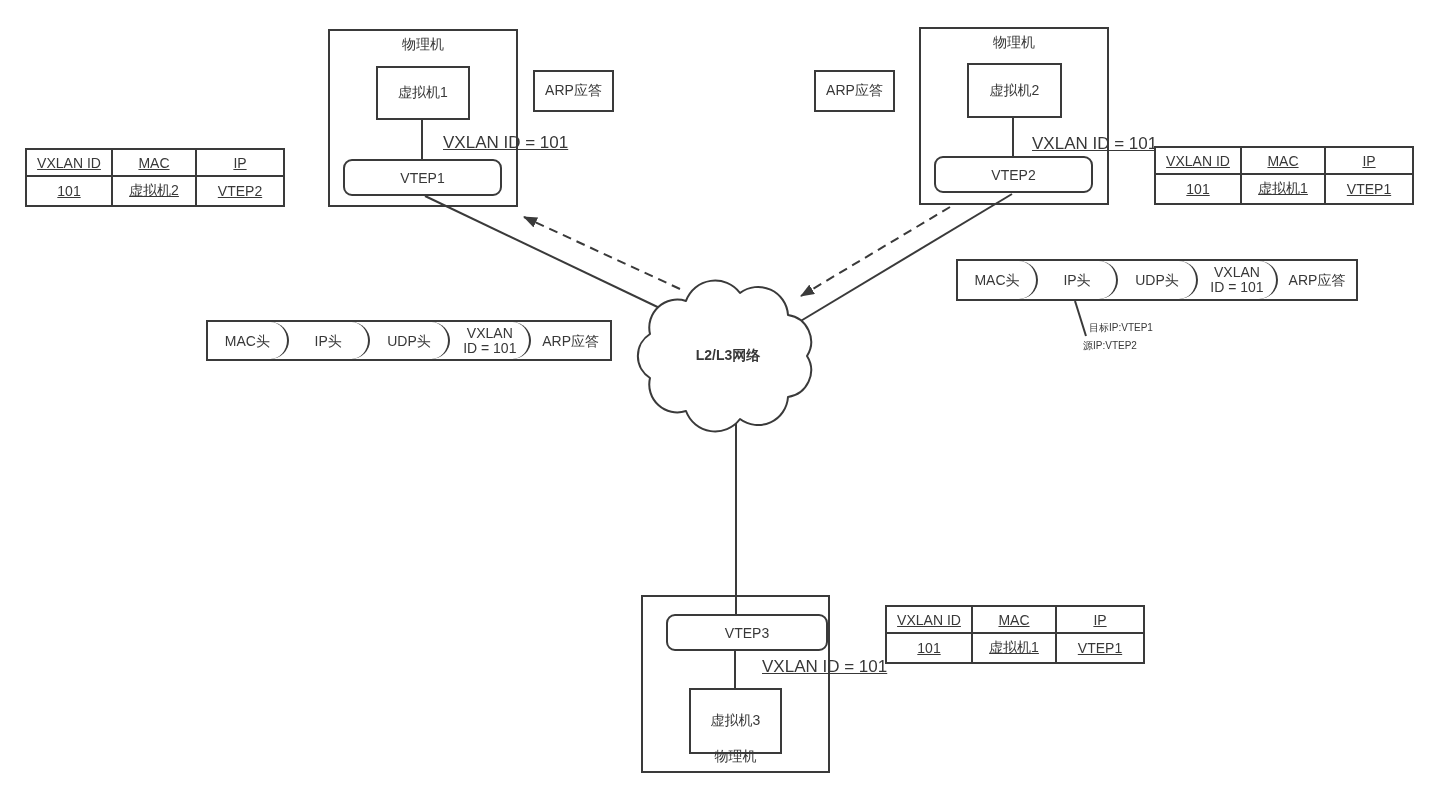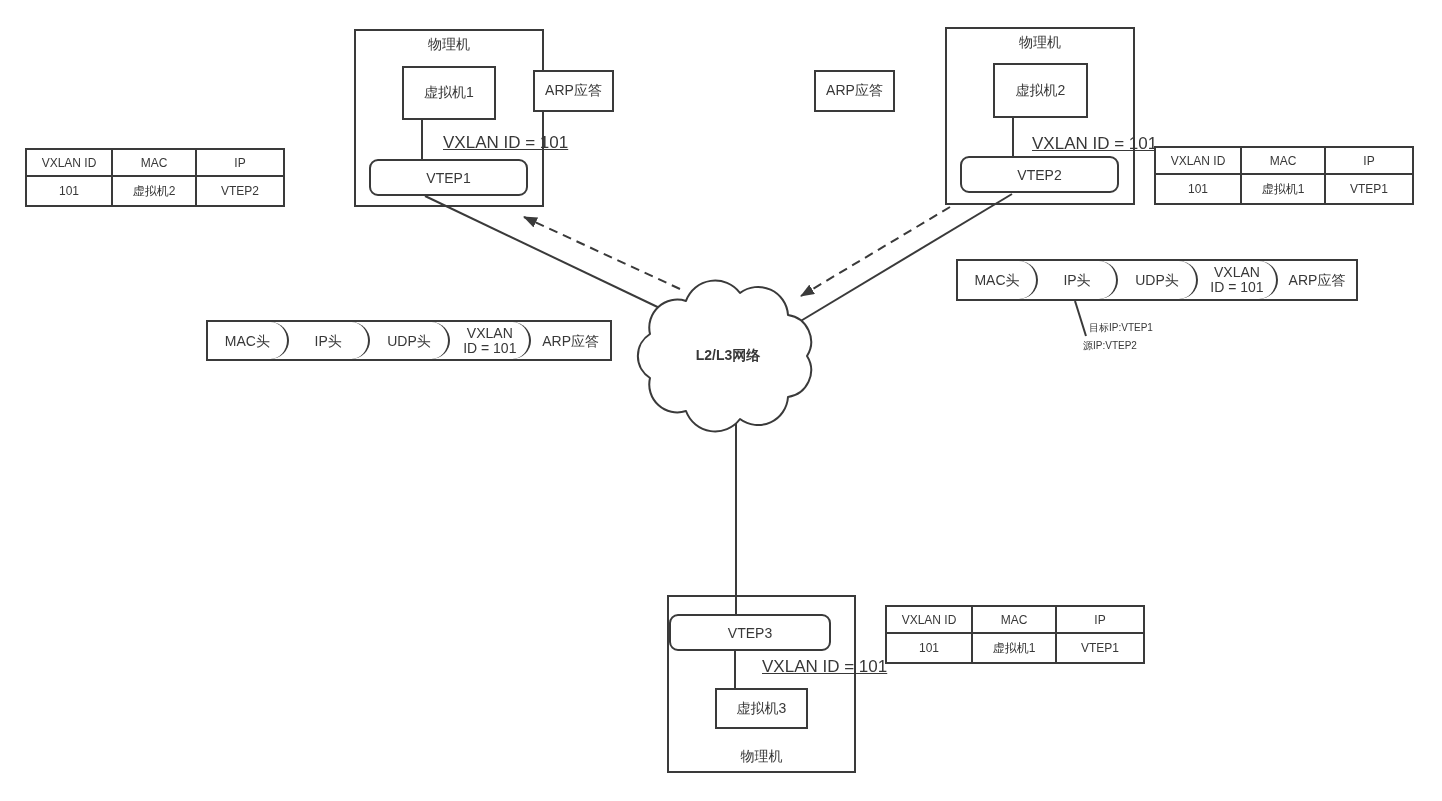--- a/index.html
+++ b/index.html
@@ -2,21 +2,21 @@
 <html><head>
 <meta charset="utf-8">
 <style>
   html,body { margin:0; padding:0; background:#fff; }
   .stage {
     position:relative; width:1442px; height:801px; background:#ffffff;
     font-family:"Liberation Sans", sans-serif; color:#383838; overflow:hidden;
   }
   .layer-svg { position:absolute; left:0; top:0; width:1442px; height:801px; }
 
-  .box { position:absolute; border:2px solid #3a3a3a; box-sizing:border-box; background:transparent;margin-left:26px; }
+  .box { position:absolute; border:2px solid #3a3a3a; box-sizing:border-box; background:transparent; }
   .host-title { position:absolute; left:0; width:100%; text-align:center; font-size:14px; }
   .host-title.top { top:5px; }
   .host-title.bottom { bottom:5px; }
 
   .node {
     position:absolute; border:2px solid #3a3a3a; box-sizing:border-box;
     display:flex; align-items:center; justify-content:center;
     font-size:14px; background:transparent;
   }
   .vtep { border-radius:9px; }
@@ -29,21 +29,21 @@
   .vxlan-label { position:absolute; font-size:17px; white-space:nowrap;text-decoration:underline; }
 
   .map-table {
     position:absolute; display:grid; box-sizing:border-box;
     border:2px solid #3a3a3a; background:#fff;
     grid-template-columns:86px 84px 86px; grid-template-rows:27px 28px;
     width:260px; height:59px;
   }
   .map-table > div {
     box-sizing:border-box; border-right:2px solid #3a3a3a; border-bottom:2px solid #3a3a3a;
-    display:flex; align-items:center; justify-content:center; font-size:12px;
+    display:flex; align-items:center; justify-content:center; font-size:14px;text-decoration:underline;
   }
   .map-table > div:nth-child(3n) { border-right:none; }
   .map-table > div:nth-child(n+4) { border-bottom:none; }
 
   .pkt-table {
     position:absolute; display:flex; box-sizing:border-box;
     border:2px solid #3a3a3a; background:#fff;
   }
   .pkt-table > div {
     flex:1; box-sizing:border-box; border-right:2px solid #3a3a3a;
@@ -106,22 +106,22 @@
   <div class="vxlan-label" style="left:443px; top:133px;">VXLAN ID = 101</div>
 
   <div class="box" style="left:919px; top:27px; width:190px; height:178px;">
     <div class="host-title top">物理机</div>
     <div class="node" style="left:46px; top:34px; width:95px; height:55px;">虚拟机2</div>
     <div class="node vtep" style="left:13px; top:127px; width:159px; height:37px;">VTEP2</div>
   </div>
   <div class="vxlan-label" style="left:1032px; top:134px;">VXLAN ID = 101</div>
 
   <div class="box" style="left:641px; top:595px; width:189px; height:178px;">
-    <div class="node vtep" style="left:0; top:17px; width:162px; height:37px;">VTEP3</div>
-    <div class="node" style="left:46px; top:91px; width:93px; height:41px;">虚拟机3</div>
+    <div class="node vtep" style="left:23px; top:17px; width:162px; height:37px;">VTEP3</div>
+    <div class="node" style="left:46px; top:91px; width:93px; height:66px;">虚拟机3</div>
     <div class="host-title bottom">物理机</div>
   </div>
   <div class="vxlan-label" style="left:762px; top:657px;">VXLAN ID = 101</div>
 
   <div class="arp-box" style="left:533px; top:70px; width:81px; height:42px;">ARP应答</div>
   <div class="arp-box" style="left:814px; top:70px; width:81px; height:42px;">ARP应答</div>
 
   <div class="map-table" style="left:25px; top:148px;">
     <div>VXLAN ID</div>
     <div>MAC</div>

